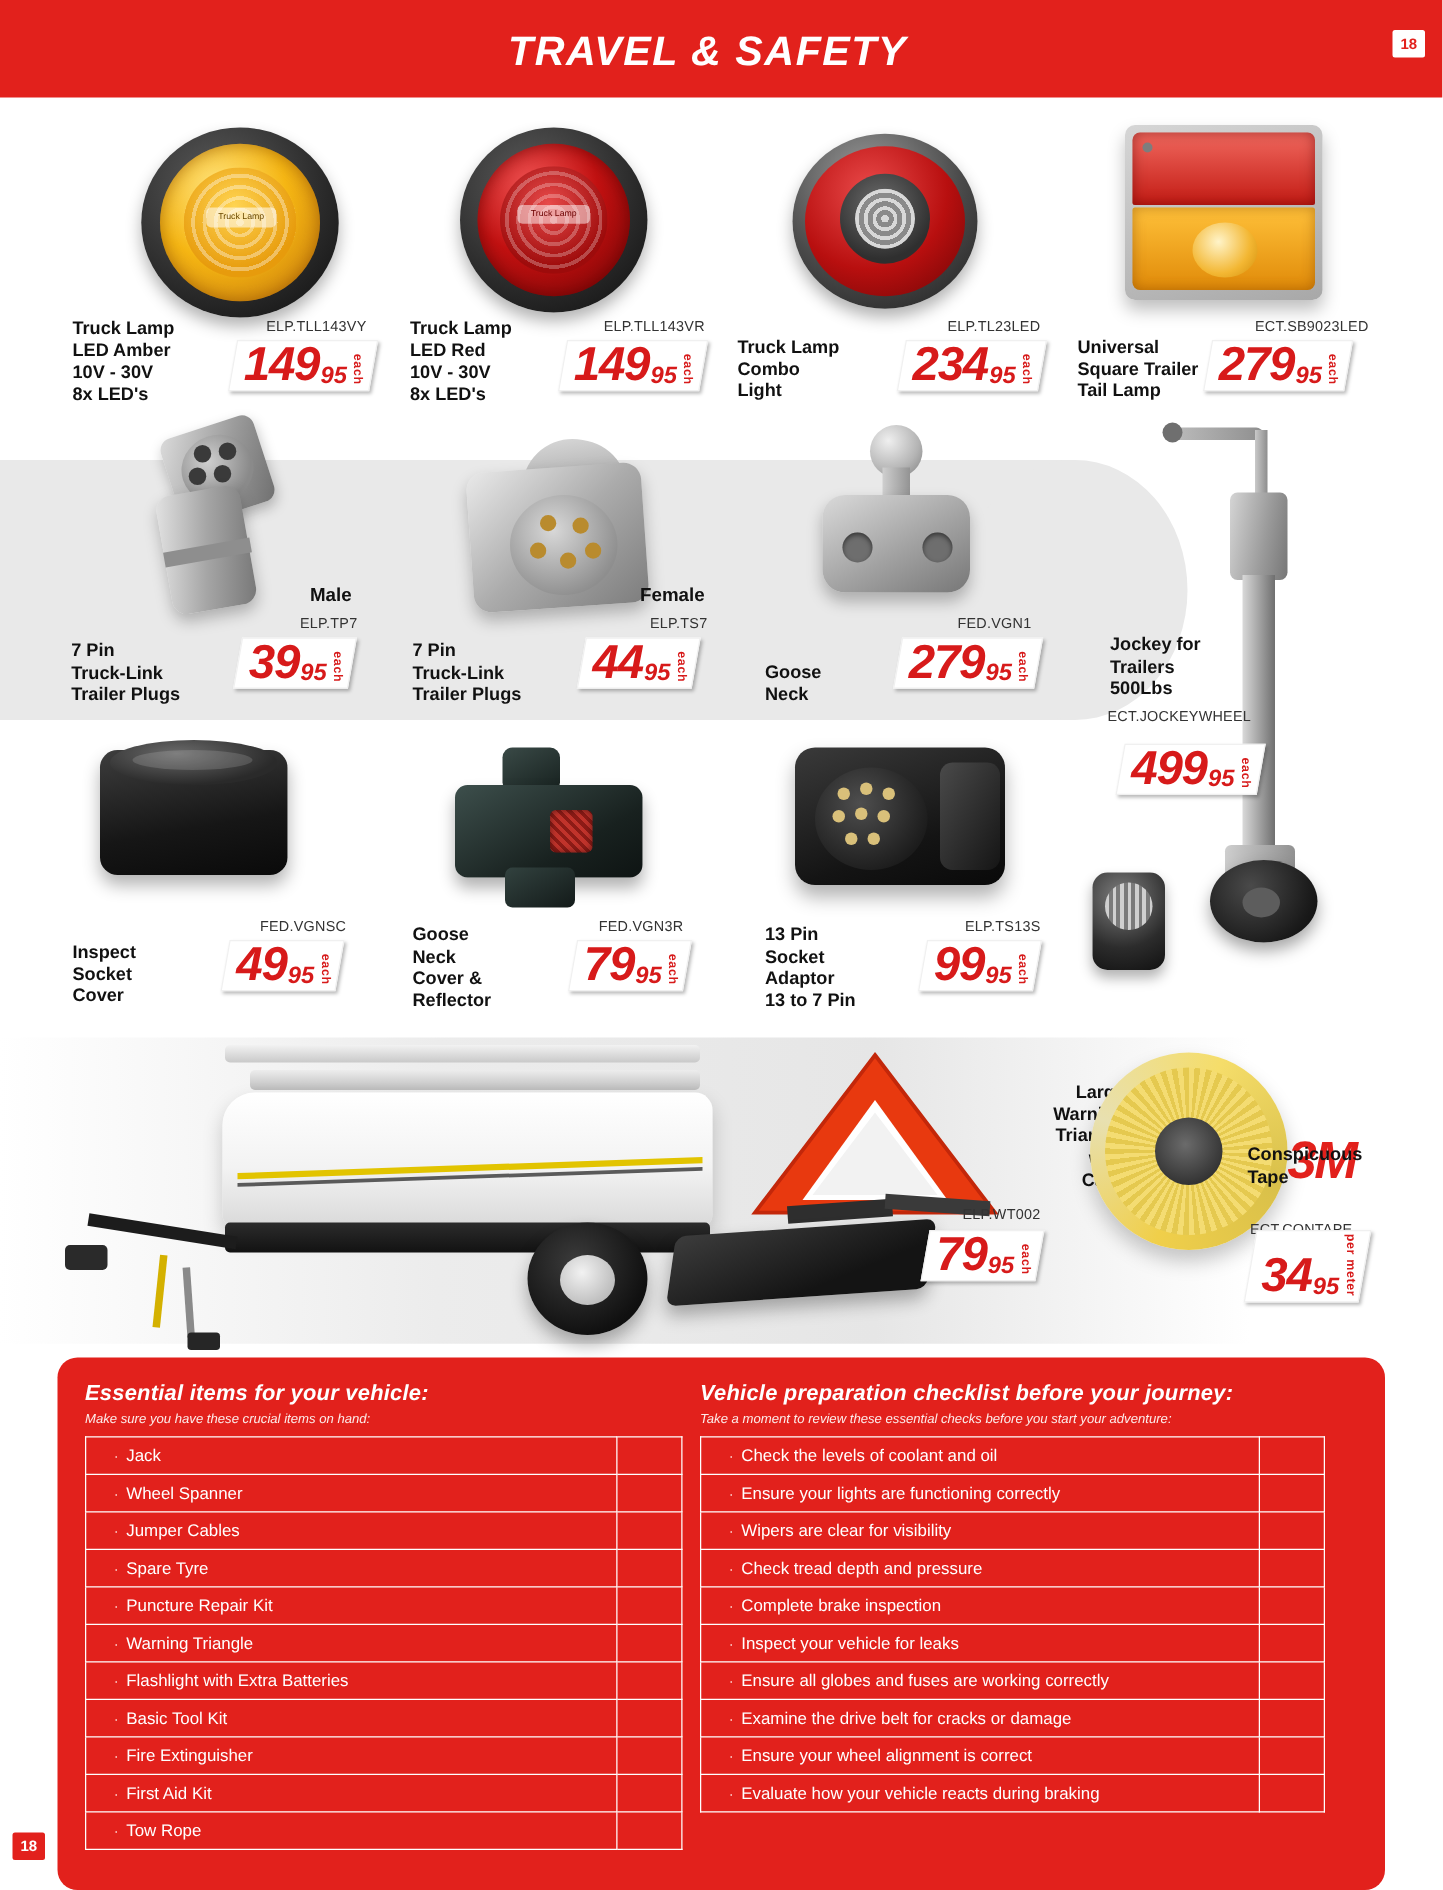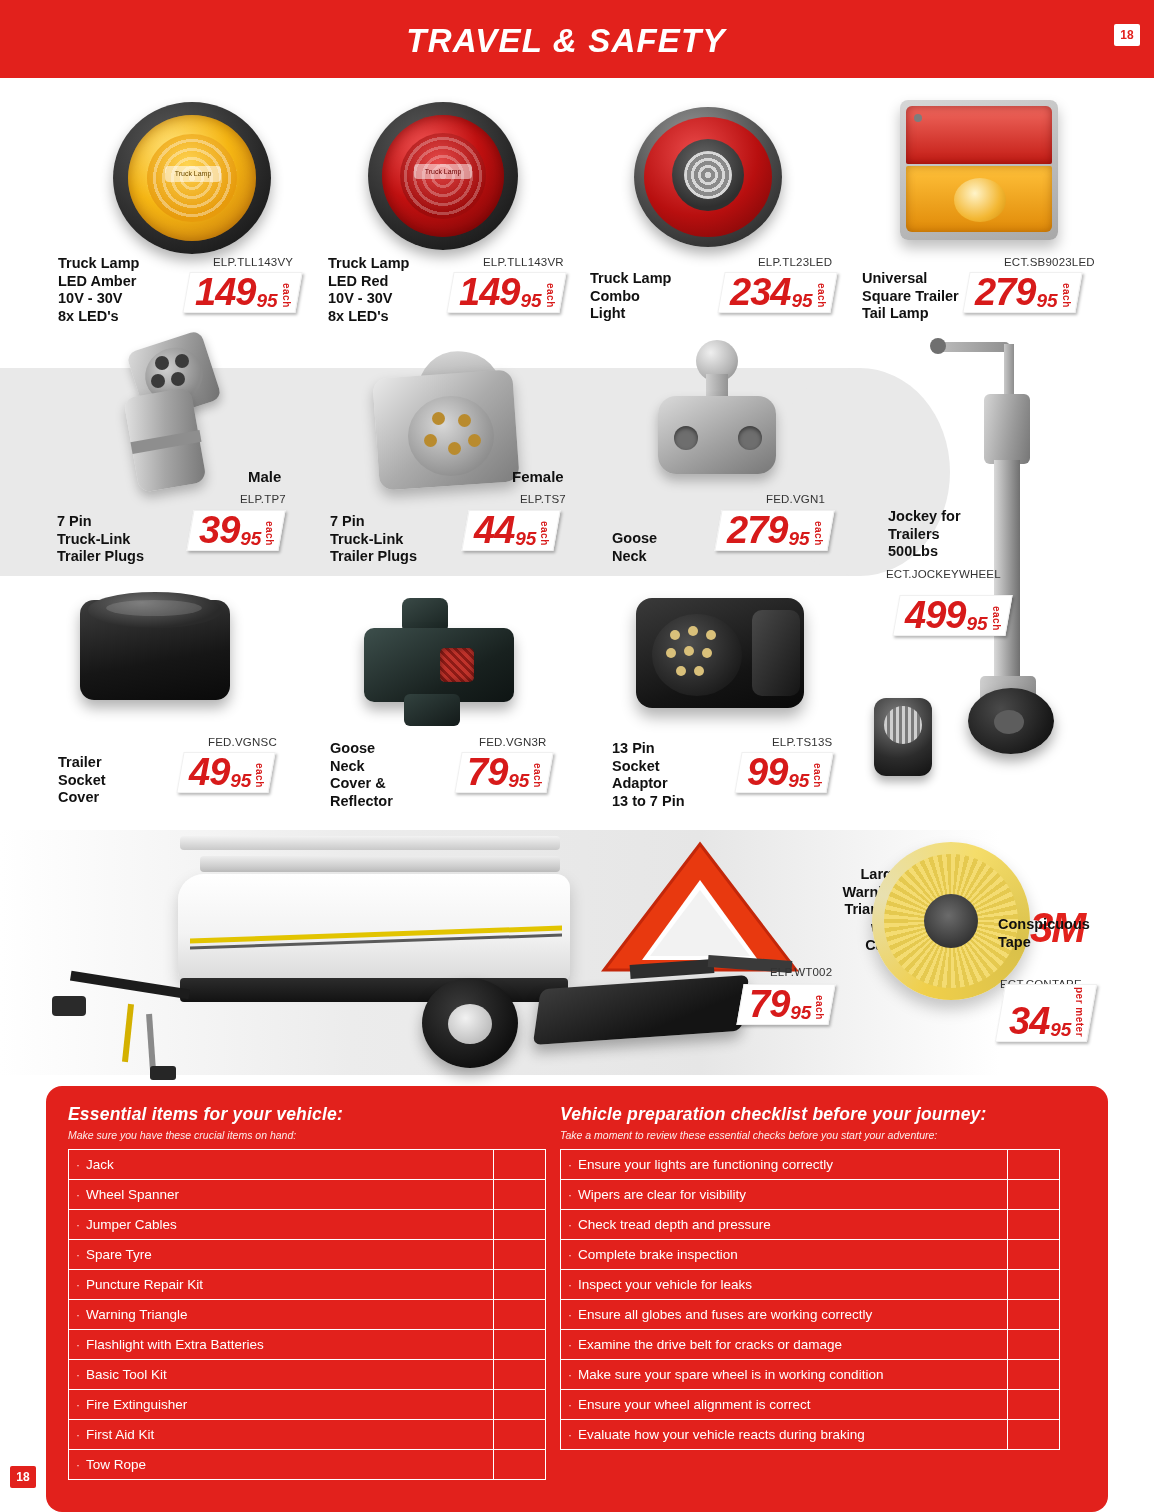--- a/index.html
+++ b/index.html
@@ -96,21 +96,21 @@
   .panel-title {
     font-size:17.5px; font-weight:bold; font-style:italic; letter-spacing:.2px;
   }
   .panel-sub {
     font-size:10.5px; font-style:italic; margin-top:4px; color:#fdecea;
   }
   .check-table { width:100%; border-collapse:collapse; margin-top:8px; }
   .check-table td {
     border:1px solid #ffffff; height:30px; font-size:13.5px; color:#ffffff;
   }
-  .check-table td.lbl { padding-left:7px; }
+  .check-table td.lbl { padding-left:22px; }
   .check-table td.box { width:52px; }
   .bullet { color:#ffd9d6; margin-right:6px; font-size:12px; }
 
   
   .img { position:absolute; }
 
   
   .lamp-round { border-radius:50%; }
 
   
@@ -364,21 +364,21 @@
 
 <div class="img" style="left:80px; top:592px; width:150px; height:116px;">
   <div style="position:absolute;left:0;top:8px;width:150px;height:100px;border-radius:14px;
       background:linear-gradient(170deg,#3d3d3d,#161616 60%,#0a0a0a);box-shadow:0 8px 14px rgba(0,0,0,.3);"></div>
   <div style="position:absolute;left:8px;top:0;width:134px;height:36px;border-radius:50%;
       background:radial-gradient(ellipse at 40% 30%, #6a6a6a 0%, #2a2a2a 70%);"></div>
   <div style="position:absolute;left:26px;top:8px;width:96px;height:16px;border-radius:50%;
       background:rgba(255,255,255,.14);"></div>
 </div>
 <div class="pname" style="left:58px; top:754px; width:130px;">
-  <span>Trailer</span><br>
+  <span>Inspect</span><br>
   <span>Socket</span><br>
   <span>Cover</span>
 </div>
 <div class="pcode" style="left:208px; top:736px;">FED.VGNSC</div>
 <div class="price sz1" style="left:180px; top:752px;">
   <div class="inner">
     <span class="amt">49</span>
     <span class="cents">95</span>
     <span class="unit">each</span>
   </div>
@@ -575,20 +575,24 @@
             </tr>
       </tbody>
         </table>
     </div>
 
     <div style="width:500px;">
       <div class="panel-title">Vehicle preparation checklist before your journey:</div>
       <div class="panel-sub">Take a moment to review these essential checks before you start your adventure:</div>
       <table class="check-table">
         <tbody>
+            <tr>
+              <td class="lbl"><span class="bullet">·</span><span>Check the levels of coolant and oil</span></td>
+              <td class="box"></td>
+            </tr>
         <tr>
               <td class="lbl"><span class="bullet">·</span><span>Ensure your lights are functioning correctly</span></td>
               <td class="box"></td>
             </tr>
         <tr>
               <td class="lbl"><span class="bullet">·</span><span>Wipers are clear for visibility</span></td>
               <td class="box"></td>
             </tr>
         <tr>
               <td class="lbl"><span class="bullet">·</span><span>Check tread depth and pressure</span></td>
@@ -601,24 +605,20 @@
         <tr>
               <td class="lbl"><span class="bullet">·</span><span>Inspect your vehicle for leaks</span></td>
               <td class="box"></td>
             </tr>
         <tr>
               <td class="lbl"><span class="bullet">·</span><span>Ensure all globes and fuses are working correctly</span></td>
               <td class="box"></td>
             </tr>
         <tr>
               <td class="lbl"><span class="bullet">·</span><span>Examine the drive belt for cracks or damage</span></td>
-              <td class="box"></td>
-            </tr>
-        <tr>
-              <td class="lbl"><span class="bullet">·</span><span>Make sure your spare wheel is in working condition</span></td>
               <td class="box"></td>
             </tr>
         <tr>
               <td class="lbl"><span class="bullet">·</span><span>Ensure your wheel alignment is correct</span></td>
               <td class="box"></td>
             </tr>
         <tr>
               <td class="lbl"><span class="bullet">·</span><span>Evaluate how your vehicle reacts during braking</span></td>
               <td class="box"></td>
             </tr>

